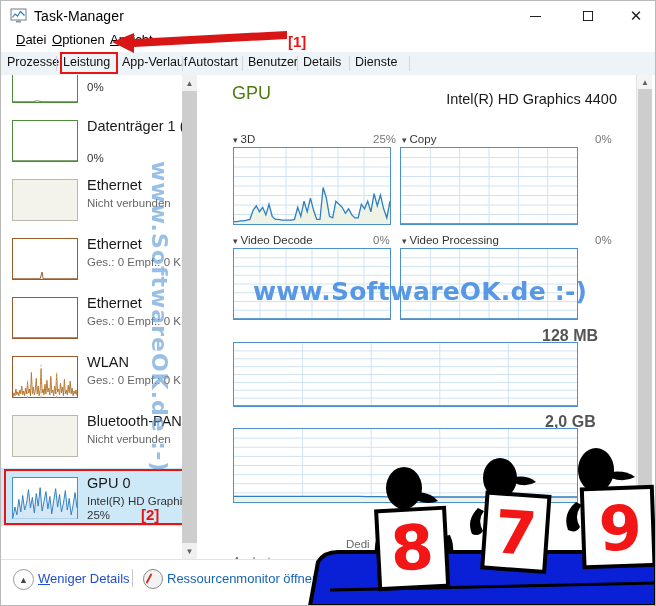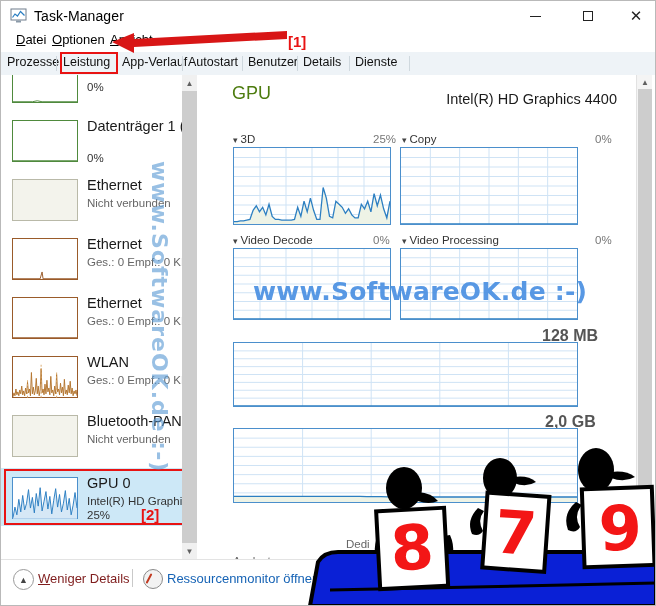--- a/index.html
+++ b/index.html
@@ -88,21 +88,21 @@
 
   
   .msb{position:absolute;left:636px;top:75px;width:16px;height:484px;background:#f4f4f4;border-left:1px solid #e2e2e2;box-sizing:border-box;}
   .msb .mthumb{position:absolute;left:1px;top:14px;width:14px;height:420px;background:#cdcdcd;}
   .msb .mar{position:absolute;left:0;width:16px;height:14px;display:flex;align-items:center;justify-content:center;font-size:8px;color:#606060;}
   .msb .mar.up{top:0;}
 
   
   .footer{position:absolute;left:1px;top:559px;width:654px;height:46px;background:#fff;border-top:1px solid #e3e3e3;}
   .f-circ{position:absolute;left:12px;top:9px;width:19px;height:19px;border-radius:50%;border:1px solid #9a9a9a;display:flex;align-items:center;justify-content:center;font-size:9px;color:#444;}
-  .f-less{position:absolute;left:37px;top:11px;font-size:13px;color:#7f1d1d;}
+  .f-less{position:absolute;left:37px;top:11px;font-size:13px;color:#1d4ed8;}
   .f-less u{text-decoration:underline;}
   .f-div{position:absolute;left:131px;top:9px;width:1px;height:18px;background:#c9c9c9;}
   .f-rico{position:absolute;left:142px;top:9px;width:18px;height:18px;border-radius:50%;border:1px solid #8a8a8a;background:#f2f2f2;}
   .f-rico:after{content:"";position:absolute;left:4px;top:3px;width:2px;height:11px;background:#c23b22;transform:rotate(28deg);border-radius:1px;}
   .f-res{position:absolute;left:166px;top:11px;font-size:13px;color:#1663b5;}
 
   
   .tab-hl{position:absolute;left:60px;top:52px;width:58px;height:22px;border:2px solid #e81313;box-sizing:border-box;}
   .tag1{position:absolute;left:288px;top:33px;font-size:15px;font-weight:bold;color:#e81313;}
   .arrow1{position:absolute;left:112px;top:30px;width:175px;height:26px;}

